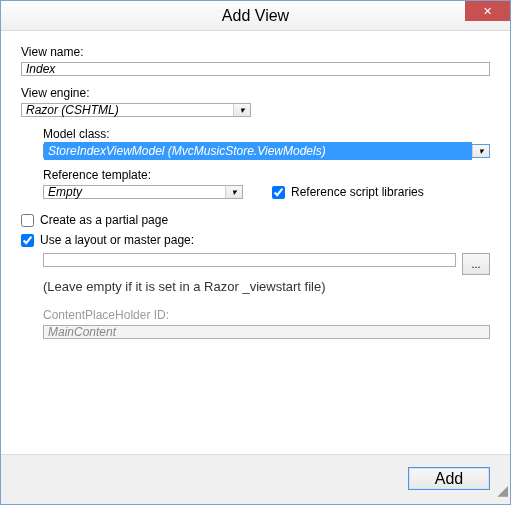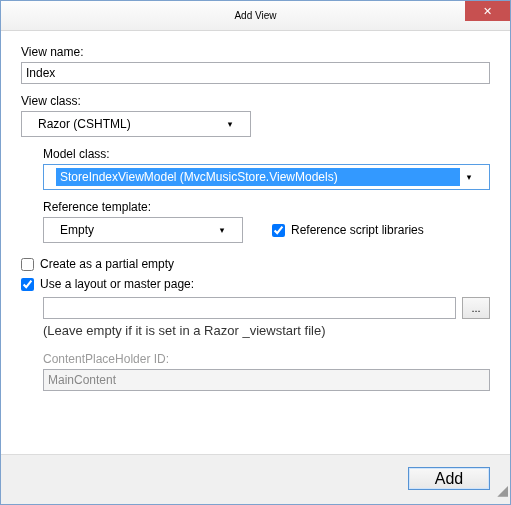--- a/index.html
+++ b/index.html
@@ -17,21 +17,21 @@
     height: 30px;
     background: linear-gradient(to bottom, #fdfdfd, #f0f0f0);
     border-bottom: 1px solid #d8d8d8;
     display: flex;
     align-items: center;
     position: relative;
   }
   .titlebar .title {
     flex: 1;
     text-align: center;
-    font-size: 10px;
+    font-size: 16px;
     color: #000;
   }
   .titlebar .close {
     width: 45px;
     height: 20px;
     background: #c75050;
     display: flex;
     align-items: center;
     justify-content: center;
     color: #fff;
@@ -42,32 +42,33 @@
     cursor: pointer;
   }
   .content {
     flex: 1;
     padding: 14px 20px 10px 20px;
     background: #fff;
   }
   .label { margin-bottom: 3px; display: block; }
   input[type=text], select, .combo {
     width: 100%;
-    height: 22px;
+    height: 14px;
     font-family: inherit;
     font-size: 12px;
     border: 1px solid #abadb3;
     padding: 1px 4px;
     background: #fff;
+    font-style: italic;
   }
   .combo {
     display: flex;
     align-items: center;
     position: relative;
-    padding: 12px;
+    padding: 0;
     cursor: pointer;
   }
   .combo .val {
     flex: 1;
     padding: 2px 4px;
   }
   .combo .arrow {
     width: 17px;
     height: 100%;
     display: flex;
@@ -156,21 +157,21 @@
 </div>
 
 <div class="content">
 
   <div class="row">
     <label class="label"><span>View name:</span></label>
     <input type="text" value="Index" style="">
   </div>
 
   <div class="row">
-    <label class="label"><span>View class:</span></label>
+    <label class="label"><span>View engine:</span></label>
     <div class="combo half">
       <div class="val">Razor (CSHTML)</div>
       <div class="arrow">▾</div>
     </div>
   </div>
 
 
   <div class="indent">
     <div class="row">
       <label class="label"><span>Model class:</span></label>
@@ -190,21 +191,21 @@
         <div class="checkrow" style="margin:0">
           <input type="checkbox" checked="" style="">
           <label>Reference script libraries</label>
         </div>
       </div>
     </div>
   </div>
 
   <div class="checkrow" style="margin-top:14px">
     <input type="checkbox" style="">
-    <label>Create as a partial empty</label>
+    <label>Create as a partial page</label>
   </div>
 
   <div class="checkrow">
     <input type="checkbox" checked="" style="">
     <label>Use a layout or master page:</label>
   </div>
 
   <div class="indent">
     <div class="layout-row">
       <input type="text" value="" style="">

